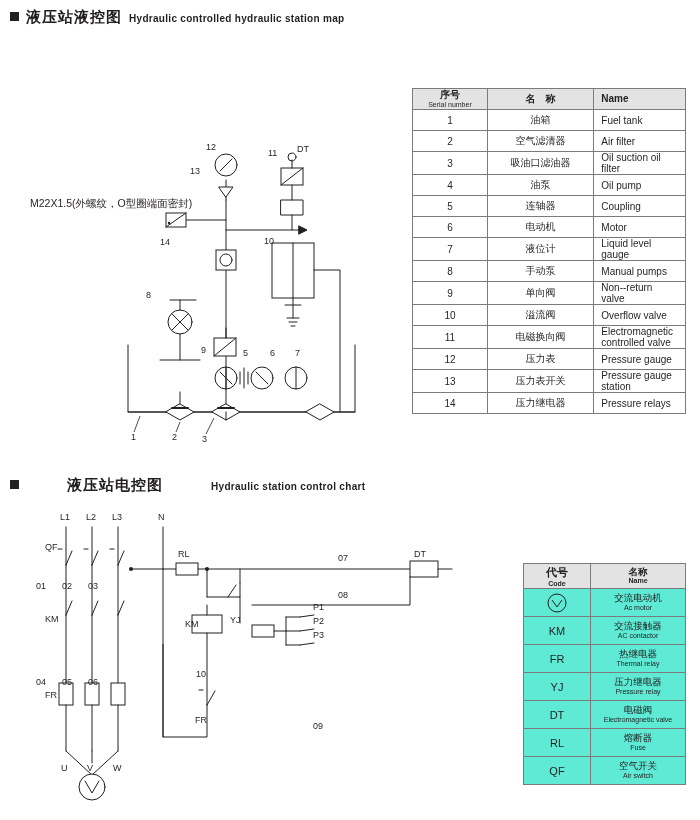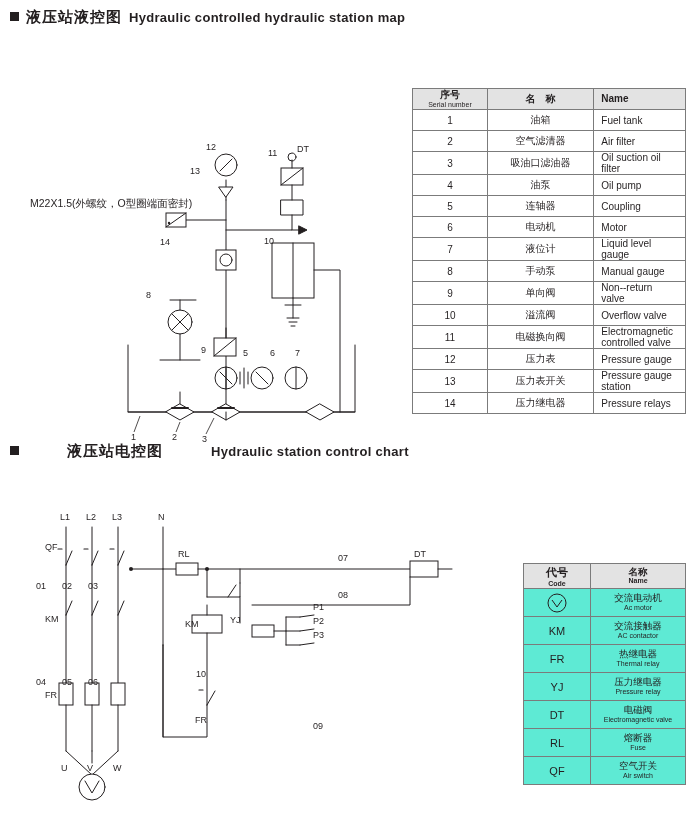--- a/index.html
+++ b/index.html
@@ -28,21 +28,21 @@
     display: inline-block;
     position: relative;
     top: -1px;
   }
   .title-cn {
     font-size: 15px;
     font-weight: bold;
     letter-spacing: 1px;
   }
   .title-en {
-    font-size: 13px;
+    font-size: 10px;
     font-weight: bold;
     letter-spacing: 0.3px;
   }
   
   table {
     border-collapse: collapse;
     font-size: 10px;
   }
   .tbl1 {
     position: absolute;
@@ -94,21 +94,21 @@
 </style>
 </head>
 <body>
 
 <div class="section-title" style="left:10px; top:8px;">
   <span class="sq"></span>
   <span class="title-cn">液压站液控图</span>
   <span class="title-en">Hydraulic controlled hydraulic station map</span>
 </div>
 
-<div class="section-title" style="left:10px; top:442px;gap:48px;">
+<div class="section-title" style="left:10px; top:476px;gap:48px;">
   <span class="sq"></span>
   <span class="title-cn">液压站电控图</span>
   <span class="title-en">Hydraulic station control chart</span>
 </div>
 
 <div class="svg-wrap">
 <svg width="410" height="400" viewBox="0 0 410 400" style="position:absolute;left:0;top:60px;">
   <g fill="none" stroke="#231f20" stroke-width="1" stroke-linecap="round">
 
     <path d="M128 285 L128 352 L355 352 L355 285"></path>
@@ -330,21 +330,21 @@
         <td class="c-en">Motor</td>
       </tr>
     <tr>
         <td class="c-num">7</td>
         <td class="c-cn">液位计</td>
         <td class="c-en">Liquid level gauge</td>
       </tr>
     <tr>
         <td class="c-num">8</td>
         <td class="c-cn">手动泵</td>
-        <td class="c-en">Manual gauge</td>
+        <td class="c-en">Manual pumps</td>
       </tr>
     <tr>
         <td class="c-num">9</td>
         <td class="c-cn">单向阀</td>
         <td class="c-en">Non--return valve</td>
       </tr>
     <tr>
         <td class="c-num">10</td>
         <td class="c-cn">溢流阀</td>
         <td class="c-en">Overflow valve</td>

